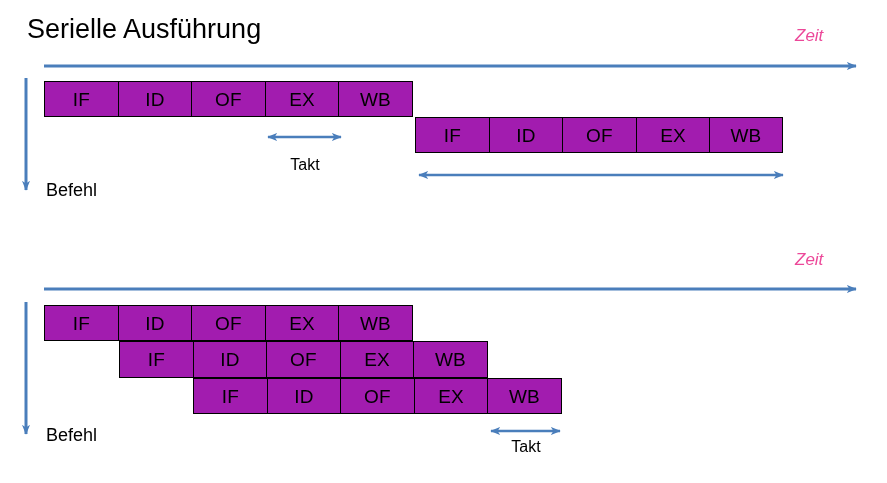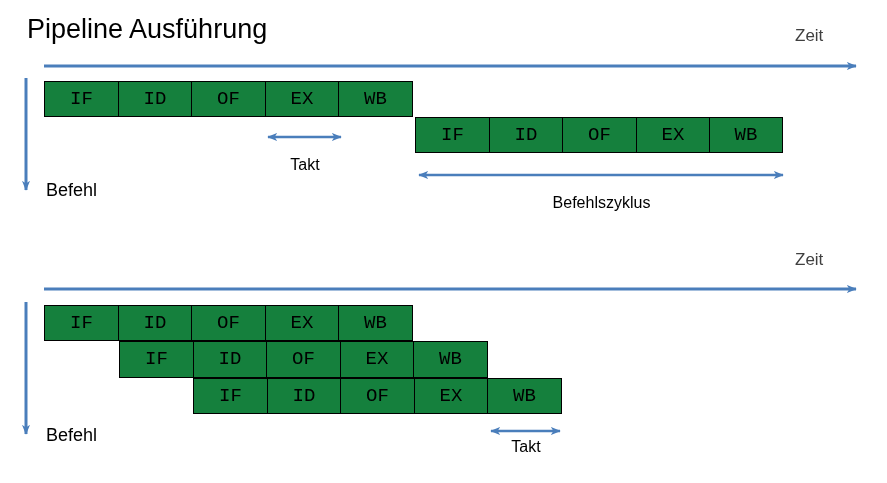--- a/index.html
+++ b/index.html
@@ -24,22 +24,23 @@
     line-height: 30px;
     font-weight: normal;
     color: #000000;
     white-space: nowrap;
     letter-spacing: 0px;
   }
   .zeit-label {
     position: absolute;
     font-size: 17px;
     line-height: 19px;
-    color: #404040;
+    color: #ec4899;
     white-space: nowrap;
+    font-style: italic;
   }
   .befehl-label {
     position: absolute;
     font-size: 18px;
     line-height: 20px;
     color: #000000;
     white-space: nowrap;
   }
   .arrow-label {
     position: absolute;
@@ -49,51 +50,50 @@
     white-space: nowrap;
     text-align: center;
   }
   .stage-row {
     position: absolute;
     display: flex;
     box-sizing: border-box;
   }
   .stage-cell {
     box-sizing: border-box;
-    background: #15803d;
+    background: #a21caf;
     border: 1.5px solid #000000;
     margin-left: -1.5px;
     display: flex;
     align-items: center;
     justify-content: center;
     font-size: 19px;
     line-height: 19px;
     color: #000000;
     letter-spacing: 0.2px;
-    font-family: Liberation Mono, monospace;
   }
   .stage-cell:first-child {
     margin-left: 0;
   }
   svg.overlay {
     position: absolute;
     left: 0;
     top: 0;
     width: 887px;
     height: 483px;
     pointer-events: none;
     overflow: visible;
   }
 </style>
 </head>
 <body>
 
 <div id="canvas">
 
-  <div class="section-title" style="left:27px; top:14px;">Pipeline Ausführung</div>
+  <div class="section-title" style="left:27px; top:14px;">Serielle Ausführung</div>
 
   <div class="zeit-label" style="left:795px; top:26px;">Zeit</div>
 
   <div class="befehl-label" style="left:46px; top:180px;">Befehl</div>
 
   <div class="stage-row" style="left:44px; top:81px; height:36px;">
     <div class="stage-cell" style="width:75px; height:36px;">IF</div>
     <div class="stage-cell" style="width:75px; height:36px;">ID</div>
     <div class="stage-cell" style="width:75px; height:36px;">OF</div>
     <div class="stage-cell" style="width:75px; height:36px;">EX</div>
@@ -103,21 +103,20 @@
   <div class="stage-row" style="left:415px; top:117px; height:36px;">
     <div class="stage-cell" style="width:75px; height:36px;">IF</div>
     <div class="stage-cell" style="width:75px; height:36px;">ID</div>
     <div class="stage-cell" style="width:75px; height:36px;">OF</div>
     <div class="stage-cell" style="width:75px; height:36px;">EX</div>
     <div class="stage-cell" style="width:74px; height:36px;">WB</div>
   </div>
 
   <div class="arrow-label" style="left:264px; top:155px; width:82px;">Takt</div>
 
-  <div class="arrow-label" style="left:415px; top:193px; width:373px;">Befehlszyklus</div>
 
 
   <div class="zeit-label" style="left:795px; top:250px;">Zeit</div>
 
   <div class="befehl-label" style="left:46px; top:425px;">Befehl</div>
 
   <div class="stage-row" style="left:44px; top:305px; height:36px;">
     <div class="stage-cell" style="width:75px; height:36px;">IF</div>
     <div class="stage-cell" style="width:75px; height:36px;">ID</div>
     <div class="stage-cell" style="width:75px; height:36px;">OF</div>

